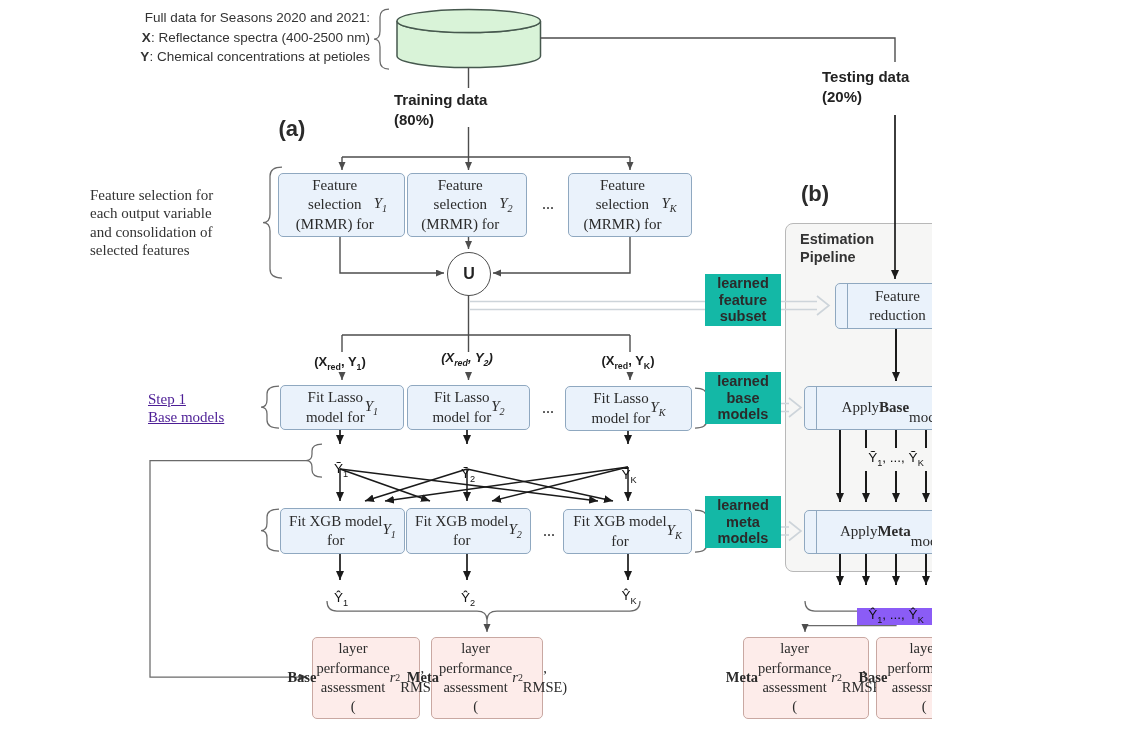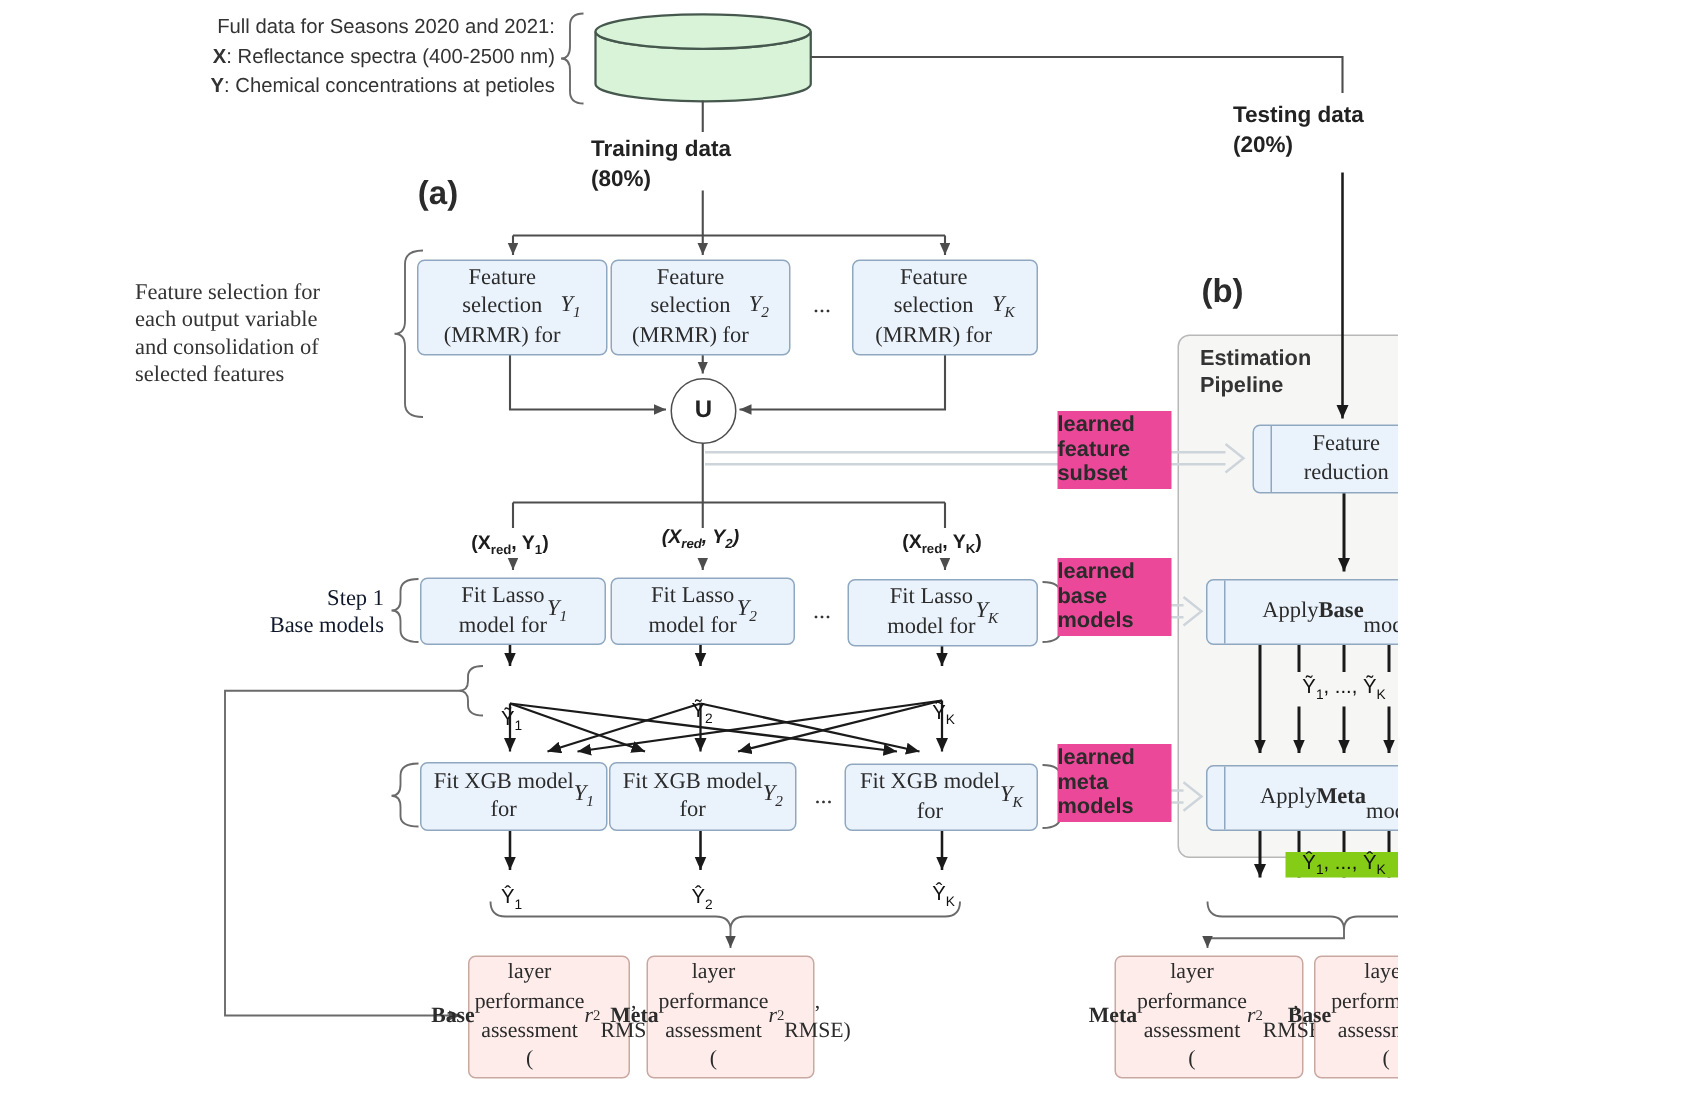--- a/index.html
+++ b/index.html
@@ -23,24 +23,24 @@
   .subbox::before{left:11px;} .subbox::after{right:11px;}
   .pinkbox{background:var(--box-pink-fill);border:1.2px solid var(--box-pink-border);border-radius:5px;
            display:flex;align-items:center;justify-content:center;text-align:center;
            font:14.5px/1.33 "Liberation Serif",serif;color:#2b2b2b;z-index:3;}
   .union{background:#fff;border:1.5px solid var(--line);border-radius:50%;
          display:flex;align-items:center;justify-content:center;
          font:bold 16px "Liberation Sans",sans-serif;color:#222;z-index:3;}
   .note{font:13.5px/1.45 "Liberation Sans",sans-serif;color:#333;text-align:right;z-index:3;}
   .bigtag{font:bold 22px/1 "Liberation Sans",sans-serif;color:#2b2b2b;text-align:center;z-index:3;}
   .bold-lbl{font:bold 15px/1.3 "Liberation Sans",sans-serif;color:#222;text-align:left;z-index:3;}
-  .learned{font:bold 14.5px/1.15 "Liberation Sans",sans-serif;color:#2b2b2b;
-           background:#ec4899;z-index:3;padding:1px 0;}
+  .learned{font:bold 14.5px/1.15 "Liberation Sans",sans-serif;color:#2b2b2b;text-align:center;
+           background:#14b8a6;z-index:3;padding:1px 0;}
   .serifnote{font:15px/1.23 "Liberation Serif",serif;color:#333;z-index:3;}
-  .steplbl{font:15px/1.2 "Liberation Serif",serif;color:#0f172a;text-align:right;z-index:3;}
+  .steplbl{font:15px/1.2 "Liberation Serif",serif;color:#4c1d95;text-align:left;z-index:3;text-decoration:underline;}
   .pairlbl{font:bold 13px/1 "Liberation Sans",sans-serif;color:#1c1c1c;text-align:center;z-index:3;}
   .outlbl{font:13.5px/1 "Liberation Sans",sans-serif;color:#111;text-align:center;z-index:3;}
   .dots{font:16px/1 "Liberation Serif",serif;color:#333;text-align:center;z-index:3;}
   .ptitle{font:bold 14.5px/1.25 "Liberation Sans",sans-serif;color:#333;z-index:3;}
   sub{font-size:68%;} sup{font-size:68%;}
 </style>
 </head>
 <body>
 
 <div id="canvas">
@@ -172,21 +172,21 @@
   <div class="abs pairlbl" style="left:580px;top:354px;width:96px;">(X<sub>red</sub>, Y<sub>K</sub>)</div>
 
   <div class="abs steplbl" style="left:148px;top:390px;width:108px;">Step 1<br>Base models</div>
   <div class="abs bluebox" style="left:280px;top:385px;width:122px;height:43px;">Fit Lasso<br>model for <i>Y<sub>1</sub></i></div>
   <div class="abs bluebox" style="left:407px;top:385px;width:121px;height:43px;">Fit Lasso<br>model for <i>Y<sub>2</sub></i></div>
   <div class="abs dots" style="left:536px;top:400px;width:24px;">...</div>
   <div class="abs bluebox" style="left:565px;top:386px;width:125px;height:43px;">Fit Lasso<br>model for <i>Y<sub>K</sub></i></div>
 
   <div class="abs learned" style="left:705px;top:372px;width:76px;">learned<br>base<br>models</div>
 
-  <div class="abs outlbl" style="left:324px;top:472px;width:34px;">Ỹ<sub>1</sub></div>
+  <div class="abs outlbl" style="left:324px;top:462px;width:34px;">Ỹ<sub>1</sub></div>
   <div class="abs outlbl" style="left:451px;top:467px;width:34px;">Ỹ<sub>2</sub></div>
   <div class="abs outlbl" style="left:612px;top:448px;width:34px;margin-top:20px;">Ỹ<sub>K</sub></div>
 
   <div class="abs bluebox" style="left:280px;top:508px;width:123px;height:44px;">Fit XGB model<br>for <i>Y<sub>1</sub></i></div>
   <div class="abs bluebox" style="left:406px;top:508px;width:123px;height:44px;">Fit XGB model<br>for <i>Y<sub>2</sub></i></div>
   <div class="abs dots" style="left:537px;top:523px;width:24px;">...</div>
   <div class="abs bluebox" style="left:563px;top:509px;width:127px;height:43px;">Fit XGB model<br>for <i>Y<sub>K</sub></i></div>
 
   <div class="abs learned" style="left:705px;top:496px;width:76px;">learned<br>meta<br>models</div>
 
@@ -200,18 +200,18 @@
   <div class="abs ptitle" style="left:800px;top:230px;width:100px;">Estimation<br>Pipeline</div>
 
   <div class="abs bluebox subbox" style="left:835px;top:283px;width:123px;height:44px;">Feature<br>reduction</div>
 
   <div class="abs bluebox subbox" style="left:804px;top:386px;width:184px;height:42px;">Apply <b>Base</b><br>models</div>
 
   <div class="abs outlbl" style="left:857px;top:448px;width:78px;background:var(--panel-fill);padding:3px 0;">Ỹ<sub>1</sub>, ..., Ỹ<sub>K</sub></div>
 
   <div class="abs bluebox subbox" style="left:804px;top:510px;width:184px;height:42px;">Apply <b>Meta</b><br>models</div>
 
-  <div class="abs outlbl" style="left:857px;top:568px;width:78px;background:#84cc16;">Ŷ<sub>1</sub>, ..., Ŷ<sub>K</sub></div>
+  <div class="abs outlbl" style="left:857px;top:608px;width:78px;background:#8b5cf6;">Ŷ<sub>1</sub>, ..., Ŷ<sub>K</sub></div>
 
   <div class="abs pinkbox" style="left:743px;top:637px;width:124px;height:80px;"><b>Meta</b> layer<br>performance<br>assessment<br>(<i>r</i><sup>2</sup>, RMSE)</div>
   <div class="abs pinkbox" style="left:876px;top:637px;width:120px;height:80px;"><b>Base</b> layer<br>performance<br>assessment<br>(<i>r</i><sup>2</sup>, RMSE)</div>
 
 </div>
 
 </body></html>

